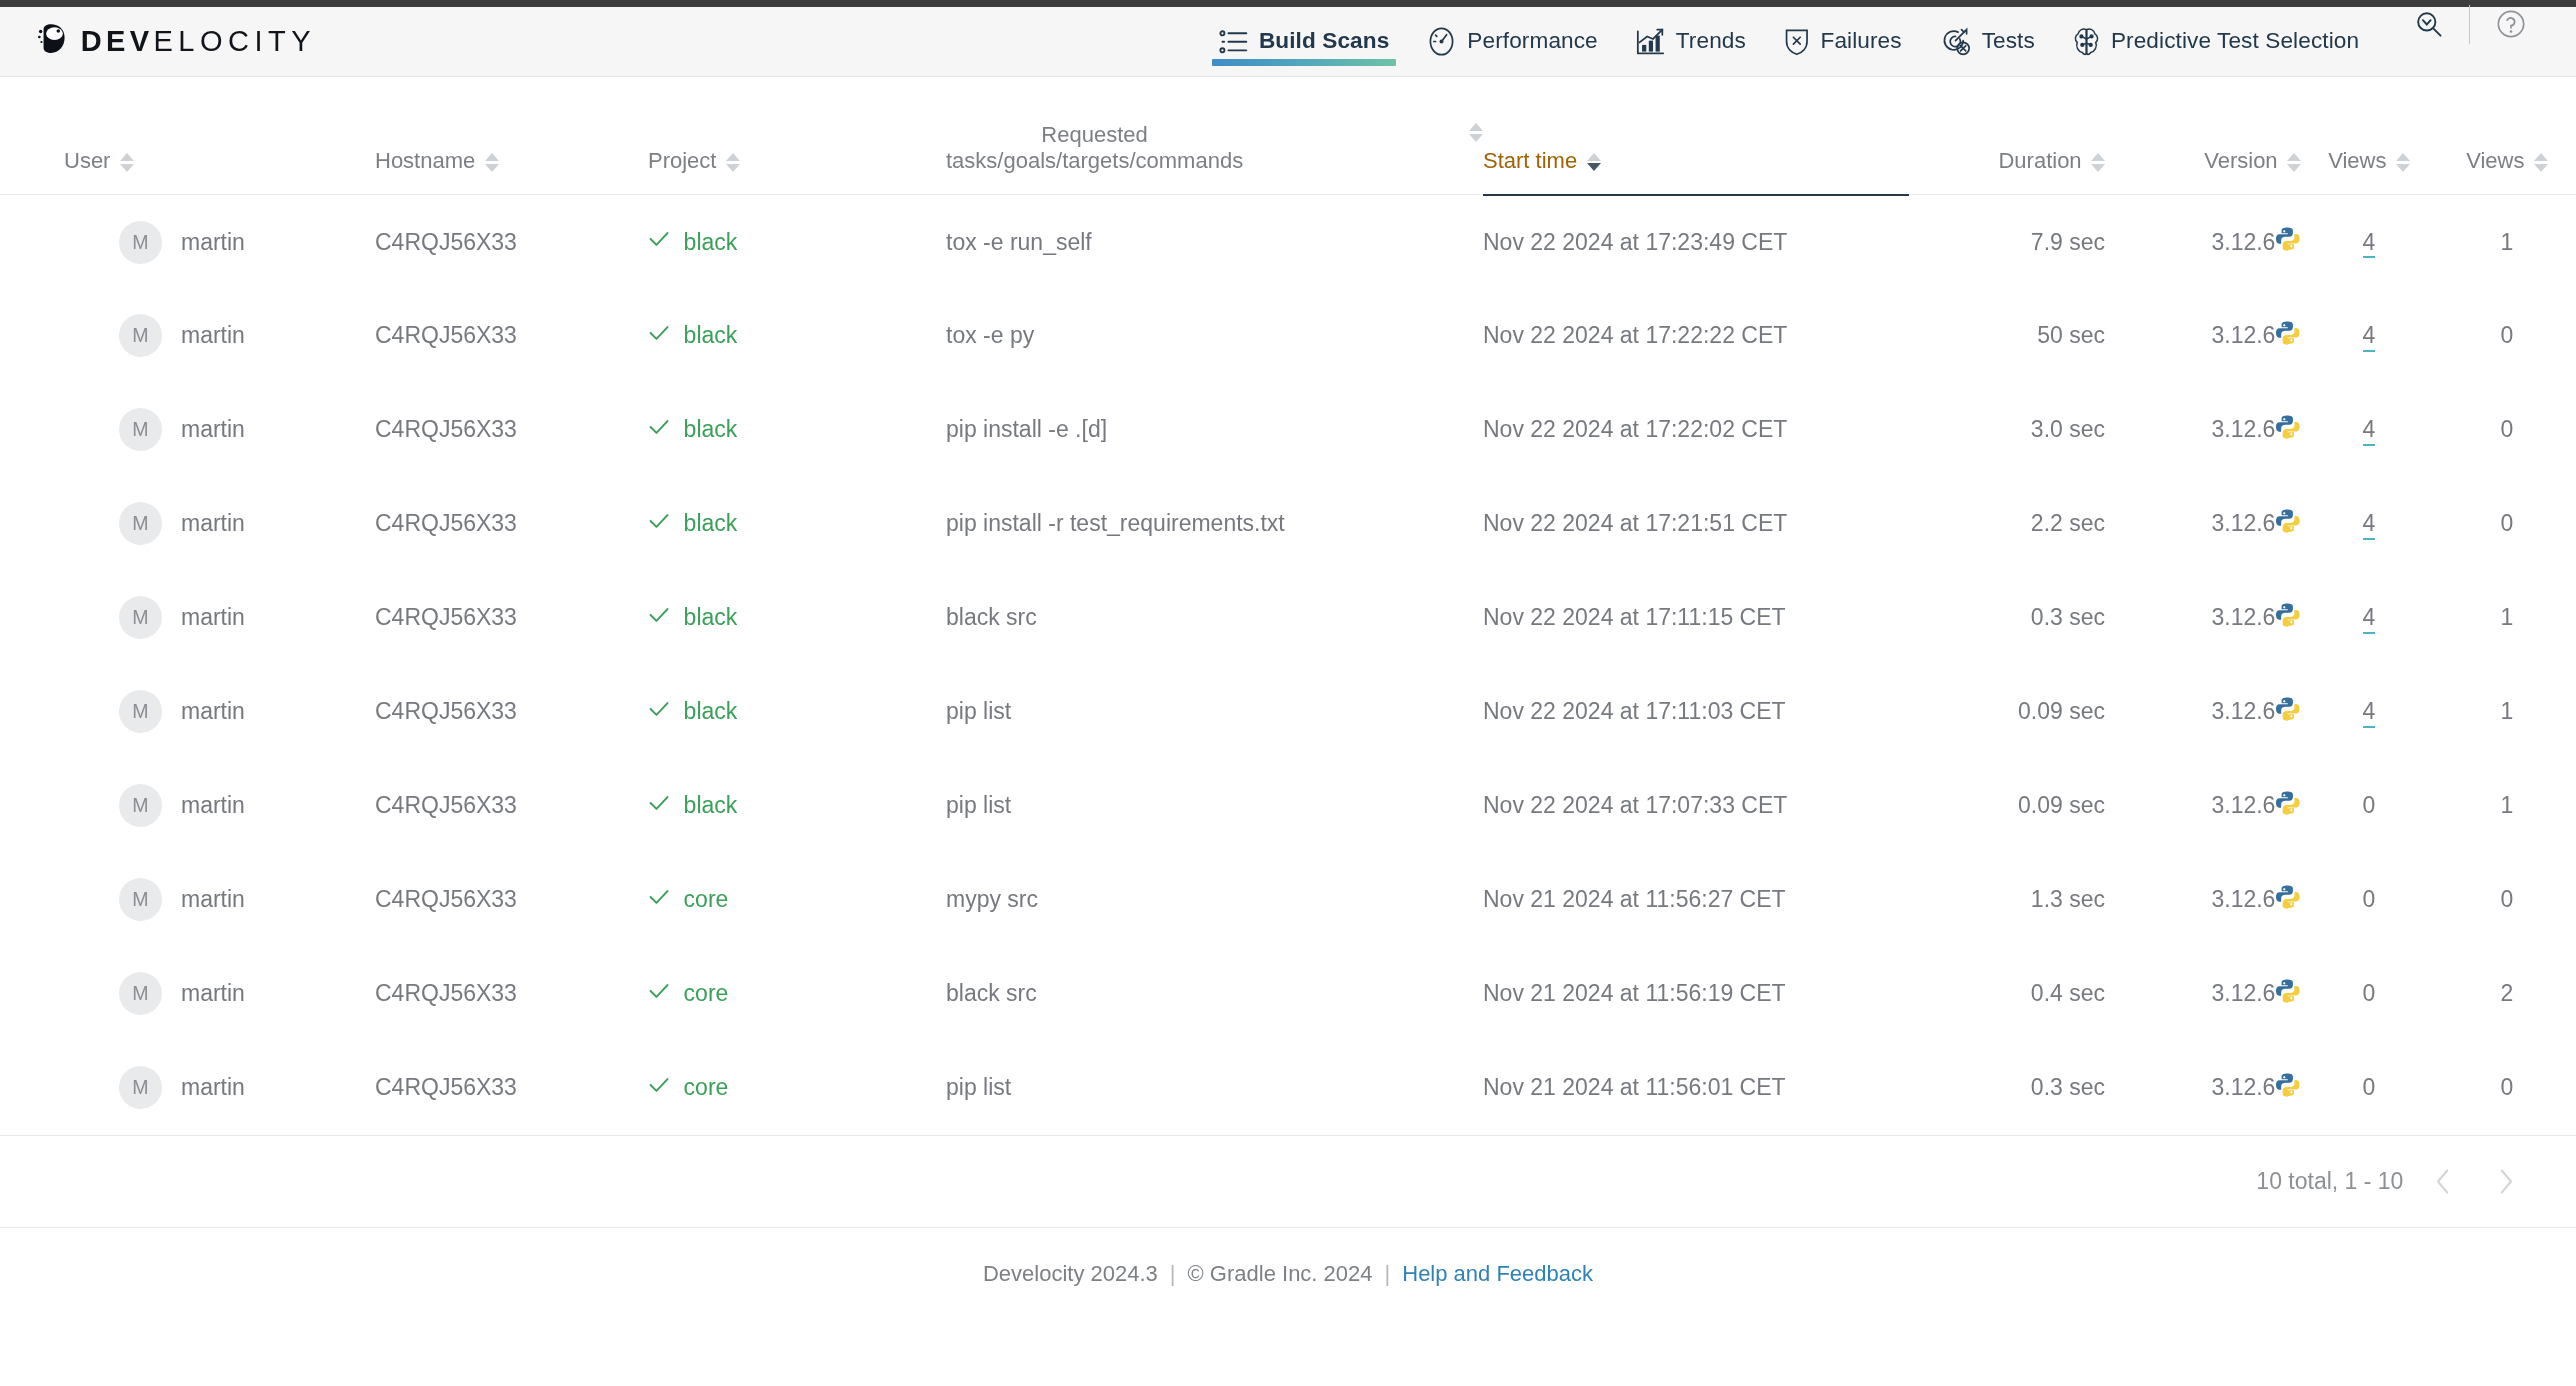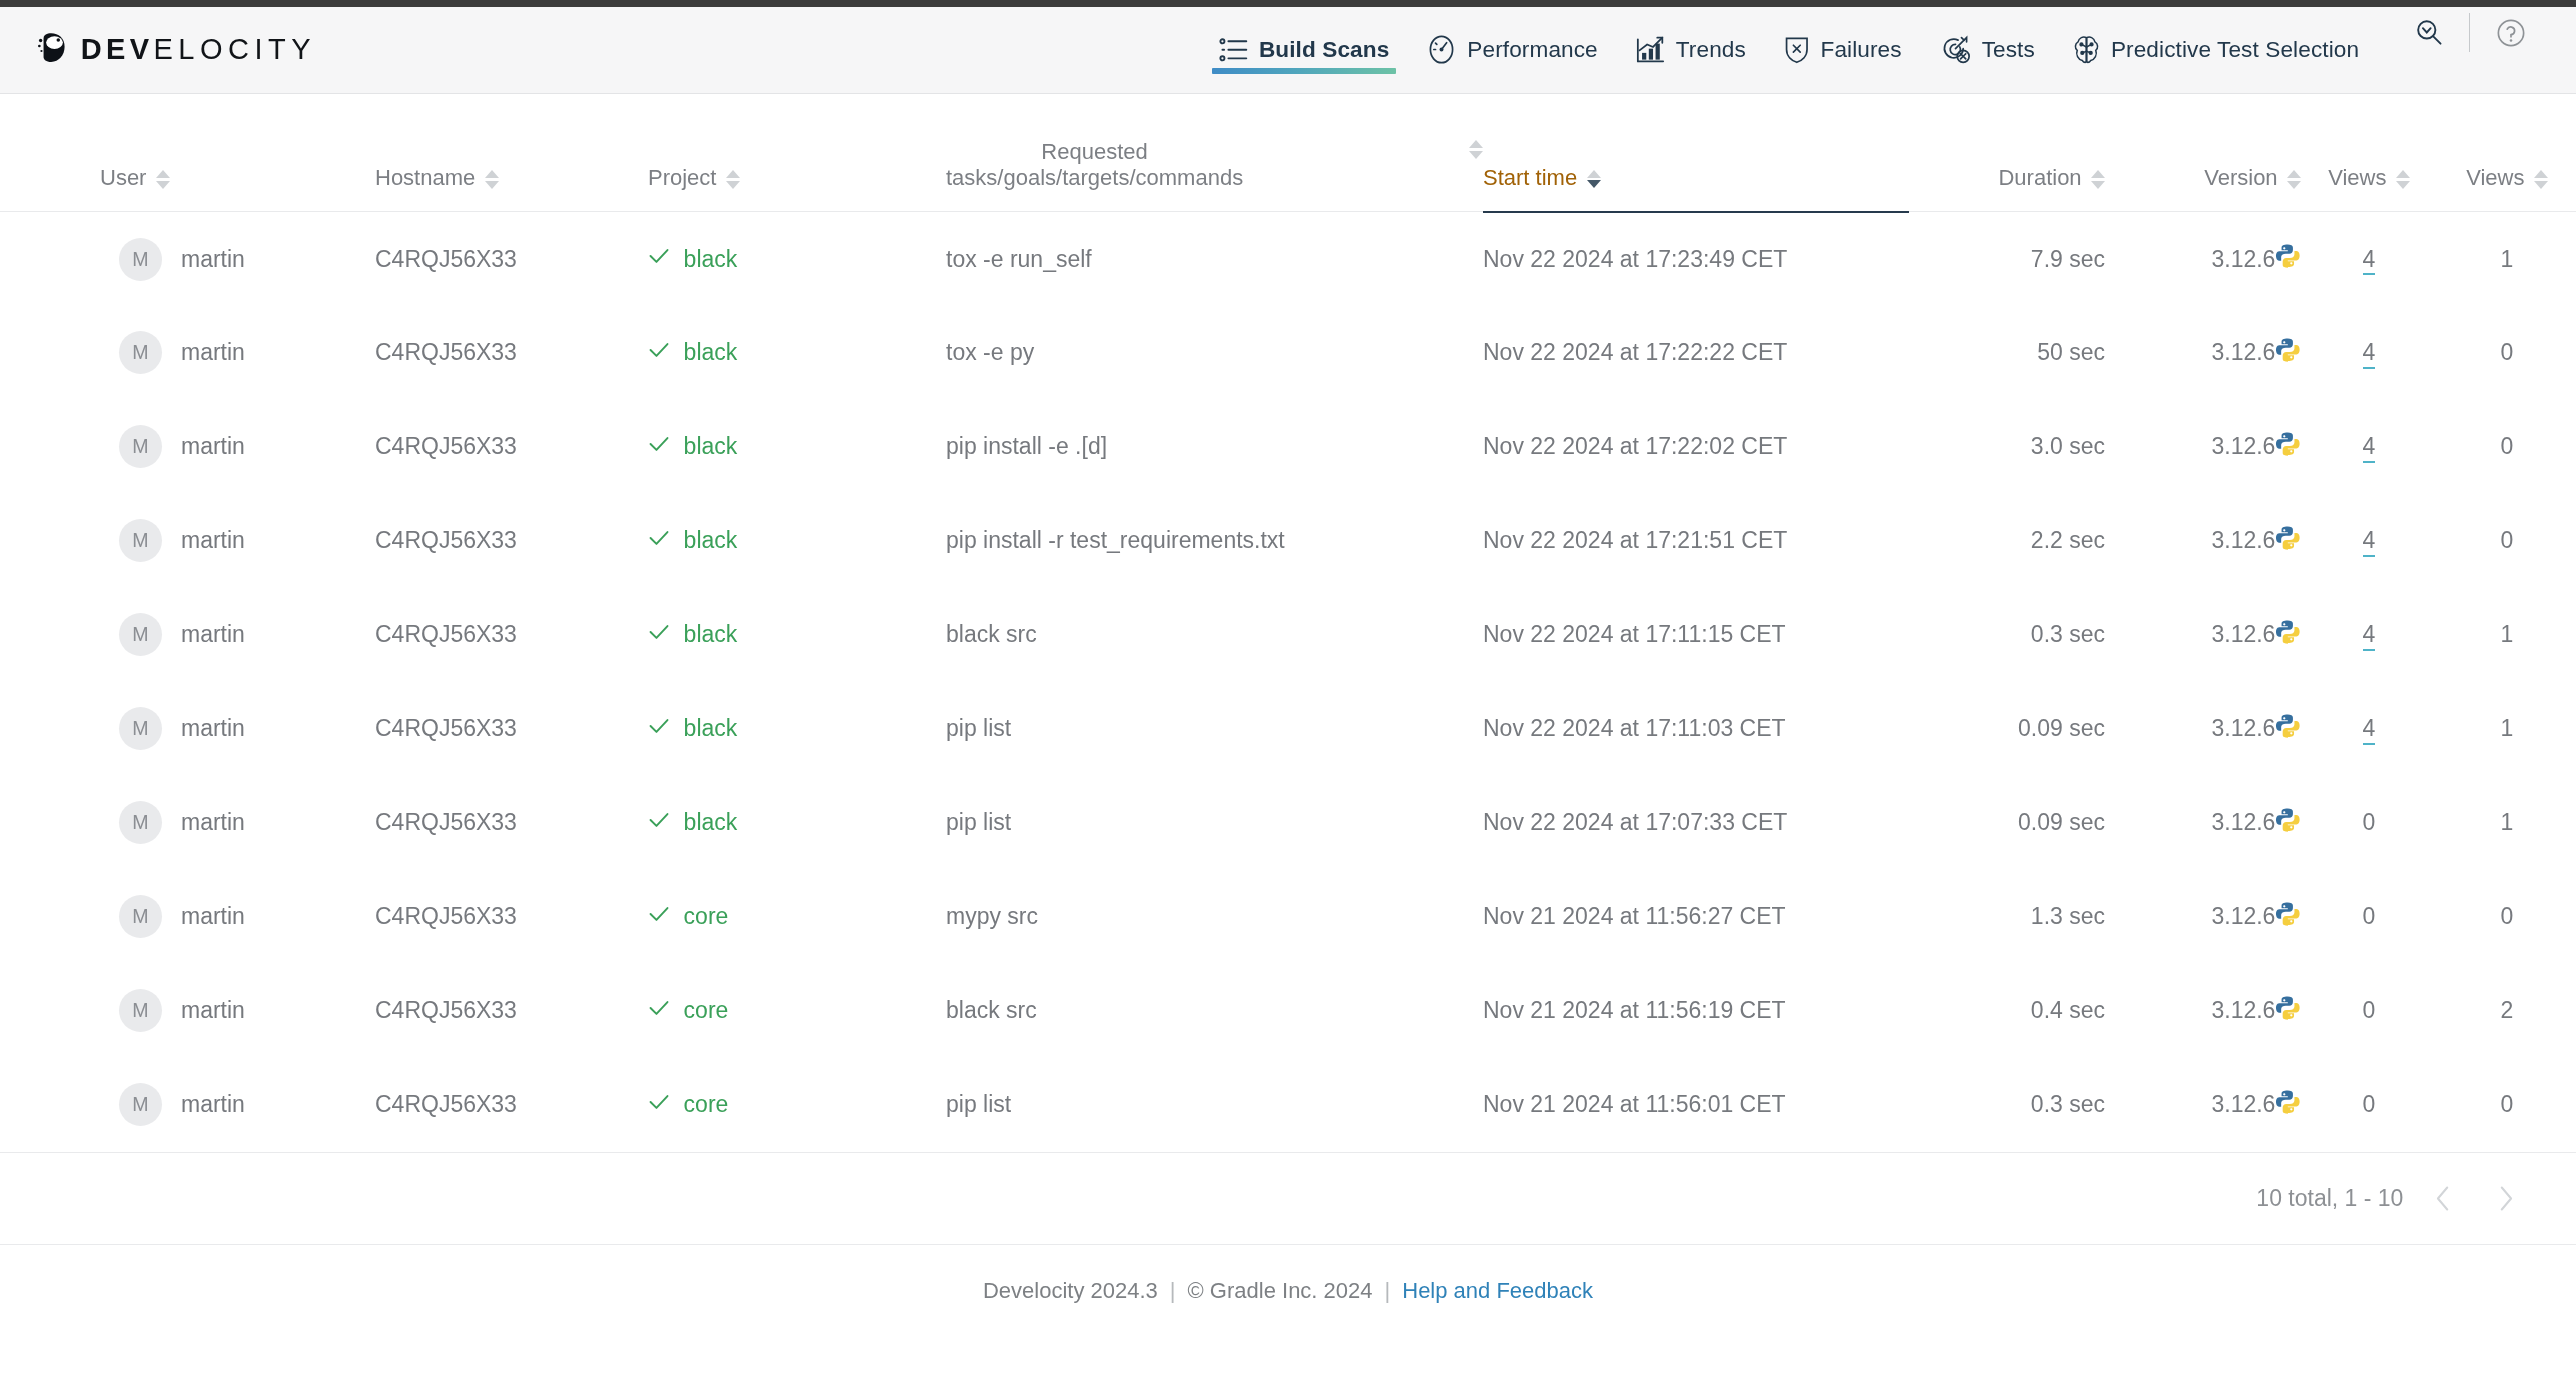--- a/index.html
+++ b/index.html
@@ -15,21 +15,21 @@
 
   
   .chrome-strip {
     height: 6.8px;
     background: #3c3c3c;
     width: 100%;
   }
 
   
   .app-header {
-    height: 87px;
+    height: 70px;
     background: #f6f6f7;
     border-bottom: 1.7px solid #e3e4e6;
     display: flex;
     align-items: center;
     padding: 0 39px 0 36px;
     position: relative;
   }
 
   .logo {
     display: flex;
@@ -384,21 +384,21 @@
         <col style="width:426px">
         <col style="width:196px">
       <col style="width:196px">
         <col style="width:136px">
         <col style="width:140px">
     </colgroup>
 
     <thead>
       <tr>
         <th>
-          <div class="th-inner" style="padding-left:100px;">
+          <div class="th-inner" style="padding-left:64px;">
             <span class="th-label">User</span>
             <span class="sorter">
                 <i class="up"></i>
                 <i class="down"></i>
               </span>
           </div>
         </th>
 
         <th>
           <div class="th-inner">

